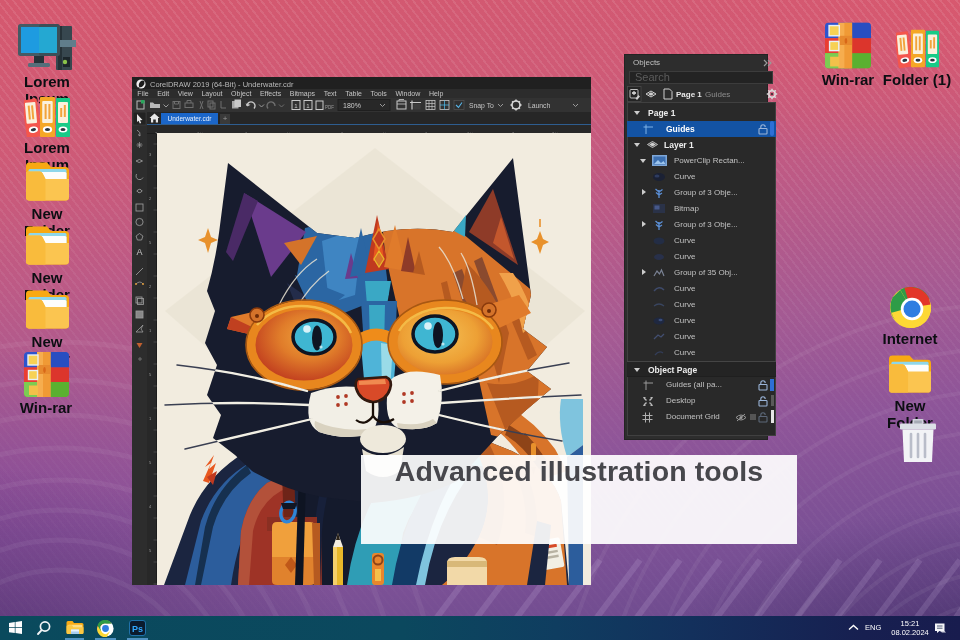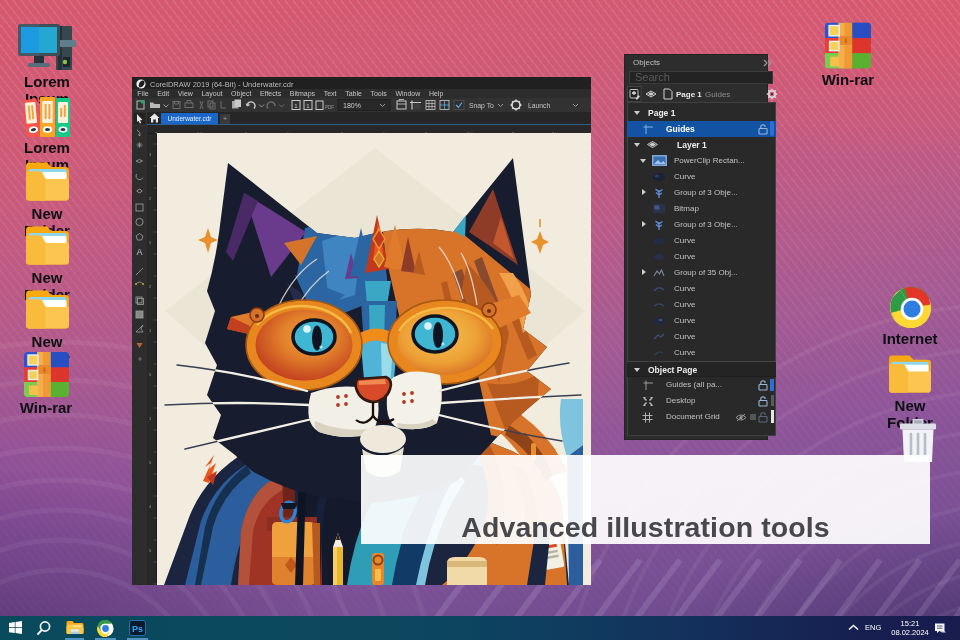--- a/index.html
+++ b/index.html
@@ -30,22 +30,22 @@
   
   #taskbar { left:0; top:616px; width:960px; height:24px;
     background: linear-gradient(90deg, #0a4a5d 0%, #0b485e 42%, #0f3d60 58%, #13305c 72%, #171f50 90%, #181c4e 100%); }
   #taskbar svg { position:absolute; }
   .tb-under { position:absolute; top:21.5px; height:2px; background:#5d9fd3; opacity:0.85; }
   #tray { position:absolute; right:0; top:0; height:24px; color:#fff; }
   #tray .eng { position:absolute; left:-95px; top:7px; font-size:7.5px; }
   #tray .clk { position:absolute; left:-75px; top:3px; width:50px; text-align:center; font-size:7.5px; line-height:9px; }
 
   
-  #caption { left:361px; top:455px; width:569px; height:89px; background:rgba(255,255,255,0.92);
-    display:flex; align-items:flex-end; justify-content:center; }
+  #caption { left:361px; top:455px; width:436px; height:89px; background:rgba(255,255,255,0.92);
+    display:flex; align-items:flex-start; justify-content:center; }
   #caption span { font-size:28.5px; font-weight:bold; color:#47474c; letter-spacing:0.1px; }
 
   
   #win { left:132px; top:77px; width:459px; height:508px; background:#2d2d2d; }
   #titlebar { left:0; top:0; width:459px; height:12px; background:#202020; color:#b9b9b9; font-size:7.5px; }
   #menubar { left:0; top:12px; width:459px; height:9px; background:#2c2c2c; color:#c5c5c5; font-size:7px;
     display:flex; align-items:center; gap:0; padding-left:1px; }
   #menubar span { padding:0 4.3px; }
   #toolbar { left:0; top:21px; width:459px; height:14px; background:#323232; }
   #tabrow { left:0; top:35px; width:459px; height:12px; background:#262626; }
@@ -234,20 +234,26 @@
       </svg>
     <div class="lbl">Win-rar</div>
   </div>
 
   <div class="dicon" style="left:808px; top:22px;">
     <svg width="46" height="47" viewBox="0 0 45 45">
         <use href="#g-winrar"></use>
       </svg>
     <div class="lbl">Win-rar</div>
   </div>
+  <div class="dicon" style="left:877px; top:27px;">
+    <svg width="43" height="42" viewBox="0 0 46 41">
+        <use href="#g-binders"></use>
+      </svg>
+    <div class="lbl">Folder (1)</div>
+  </div>
 
   <div class="dicon" style="left:870px; top:287px;">
     <svg width="41" height="41" viewBox="0 0 40 40">
         <use href="#g-chrome"></use>
       </svg>
     <div class="lbl">Internet</div>
   </div>
   <div class="dicon" style="left:870px; top:353px;">
     <svg width="48" height="42" viewBox="0 0 49 43">
         <use href="#g-folder"></use>
@@ -721,21 +727,21 @@
             <use href="#g-lock"></use>
           </svg>
         <div style="position:absolute;left:143px;top:0.5px;width:4px;height:15px;background:#2e6fd6;border-radius:2px;"></div>
       </div>
       <div class="tr" style="top:34.5px;">
           <i class="arr-d" style="left:7px;"></i>
         <svg style="position:absolute;left:20px;top:3.5px;" width="11" height="10" viewBox="0 0 11 10">
             <path d="M0.5 4.5 l5 -3 l5 3 l-5 3 Z" fill="none" stroke="#d0d0d0" stroke-width="0.9"></path>
             <path d="M2.2 4.5 l3.3 -2 l3.3 2 l-3.3 2 Z" fill="#d0d0d0"></path>
           </svg>
-        <span class="tx bold" style="left:50px;">Layer 1</span>
+        <span class="tx bold" style="left:37px;">Layer 1</span>
         </div>
       <div class="tr" style="top:50.5px;">
           <i class="arr-d" style="left:13px;"></i>
         <svg class="th">
             <rect x="0" y="0" width="15" height="11" fill="#7ea7d8"></rect>
             <rect x="1.5" y="1.5" width="12" height="8" fill="#3c6fb0"></rect>
             <path d="M2 9 l4 -4 l3 3 l2.5 -2 l2 3 Z" fill="#9cc4ec"></path>
           </svg>
         <span class="tx" style="left:47px;">PowerClip Rectan...</span>
         </div>

